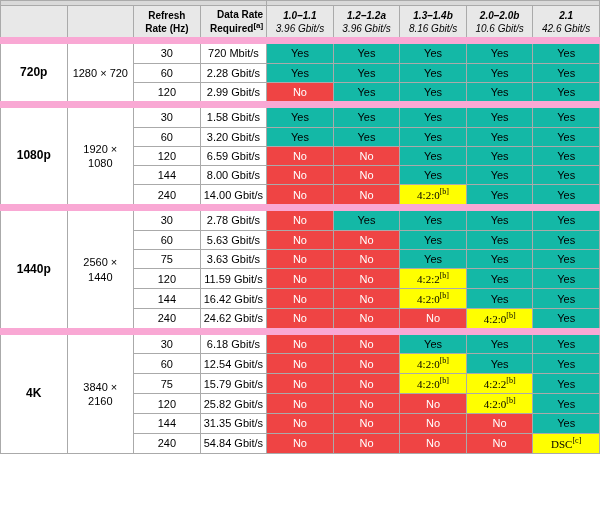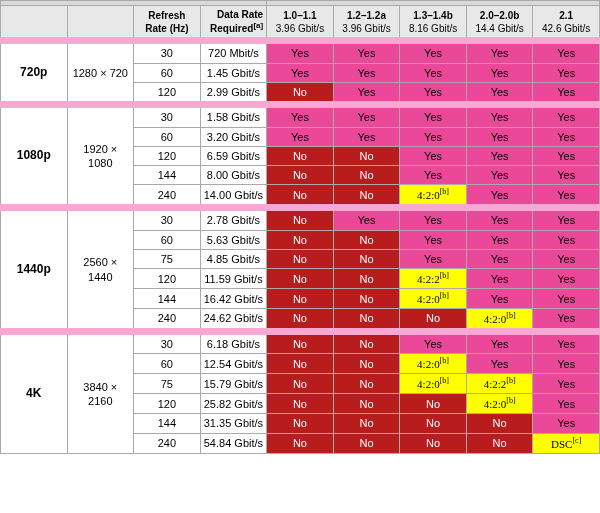--- a/index.html
+++ b/index.html
@@ -30,23 +30,23 @@
     }
     .sub-header {
       background: #e8e8e8;
       font-weight: bold;
       font-size: 10px;
     }
     .col-shorthand { width: 60px; }
     .col-resolution { width: 80px; }
     .col-refresh { width: 60px; }
     .col-datarate { width: 75px; text-align: right; }
-    .col-hdmi { width: 65px; }
-    .green { background: #ec4899; color: #000; margin-top: 41px; }
-    .red { background: #b91c1c; color: #fff; }
+    .col-hdmi { width: 65px; font-style: italic; }
+    .green { background: #14b8a6; color: #000; margin-top: 41px; }
+    .red { background: #ef4444; color: #fff; }
     .yellow { background: #ffff00; color: #000; font-family: Liberation Serif, serif; }
     sup { font-size: 8px; }
     .row-group td { border-top: 7px solid #f9a8d4; }
     td.merged-vert {
       font-weight: bold;
       font-size: 12px;
     }
   </style>
 </head>
 <body>
@@ -58,39 +58,39 @@
       <th colspan="5" class="header-section"></th>
     </tr>
     <tr>
       <th class="sub-header col-shorthand"></th>
       <th class="sub-header col-resolution"></th>
       <th class="sub-header col-refresh">Refresh<br>Rate (Hz)</th>
       <th class="sub-header col-datarate">Data Rate<br>Required<sup>[a]</sup></th>
       <th class="sub-header col-hdmi">1.0–1.1<br><span style="font-weight:normal">3.96 Gbit/s</span></th>
       <th class="sub-header col-hdmi">1.2–1.2a<br><span style="font-weight:normal">3.96 Gbit/s</span></th>
       <th class="sub-header col-hdmi">1.3–1.4b<br><span style="font-weight:normal">8.16 Gbit/s</span></th>
-      <th class="sub-header col-hdmi">2.0–2.0b<br><span style="font-weight:normal">14.4 Gbit/s</span></th>
+      <th class="sub-header col-hdmi">2.0–2.0b<br><span style="font-weight:normal">10.6 Gbit/s</span></th>
       <th class="sub-header col-hdmi">2.1<br><span style="font-weight:normal">42.6 Gbit/s</span></th>
     </tr>
   </thead>
   <tbody id="table-body">
   <tr class="row-group">
         <td rowspan="3" class="merged-vert">720p</td>
         <td rowspan="3">1280 × 720</td>
         <td>30</td>
         <td>720 Mbit/s</td>
         <td class="green">Yes</td>
         <td class="green">Yes</td>
         <td class="green">Yes</td>
         <td class="green">Yes</td>
         <td class="green">Yes</td>
       </tr>
       <tr>
         <td>60</td>
-        <td>1.45 Gbit/s</td>
+        <td>2.28 Gbit/s</td>
         <td class="green">Yes</td>
         <td class="green">Yes</td>
         <td class="green">Yes</td>
         <td class="green">Yes</td>
         <td class="green">Yes</td>
       </tr>
       <tr>
         <td>120</td>
         <td>2.99 Gbit/s</td>
         <td class="red">No</td>
@@ -161,21 +161,21 @@
         <td>60</td>
         <td>5.63 Gbit/s</td>
         <td class="red">No</td>
         <td class="red">No</td>
         <td class="green">Yes</td>
         <td class="green">Yes</td>
         <td class="green">Yes</td>
       </tr>
       <tr>
         <td>75</td>
-        <td>4.85 Gbit/s</td>
+        <td>3.63 Gbit/s</td>
         <td class="red">No</td>
         <td class="red">No</td>
         <td class="green">Yes</td>
         <td class="green">Yes</td>
         <td class="green">Yes</td>
       </tr>
       <tr>
         <td>120</td>
         <td>11.59 Gbit/s</td>
         <td class="red">No</td>

